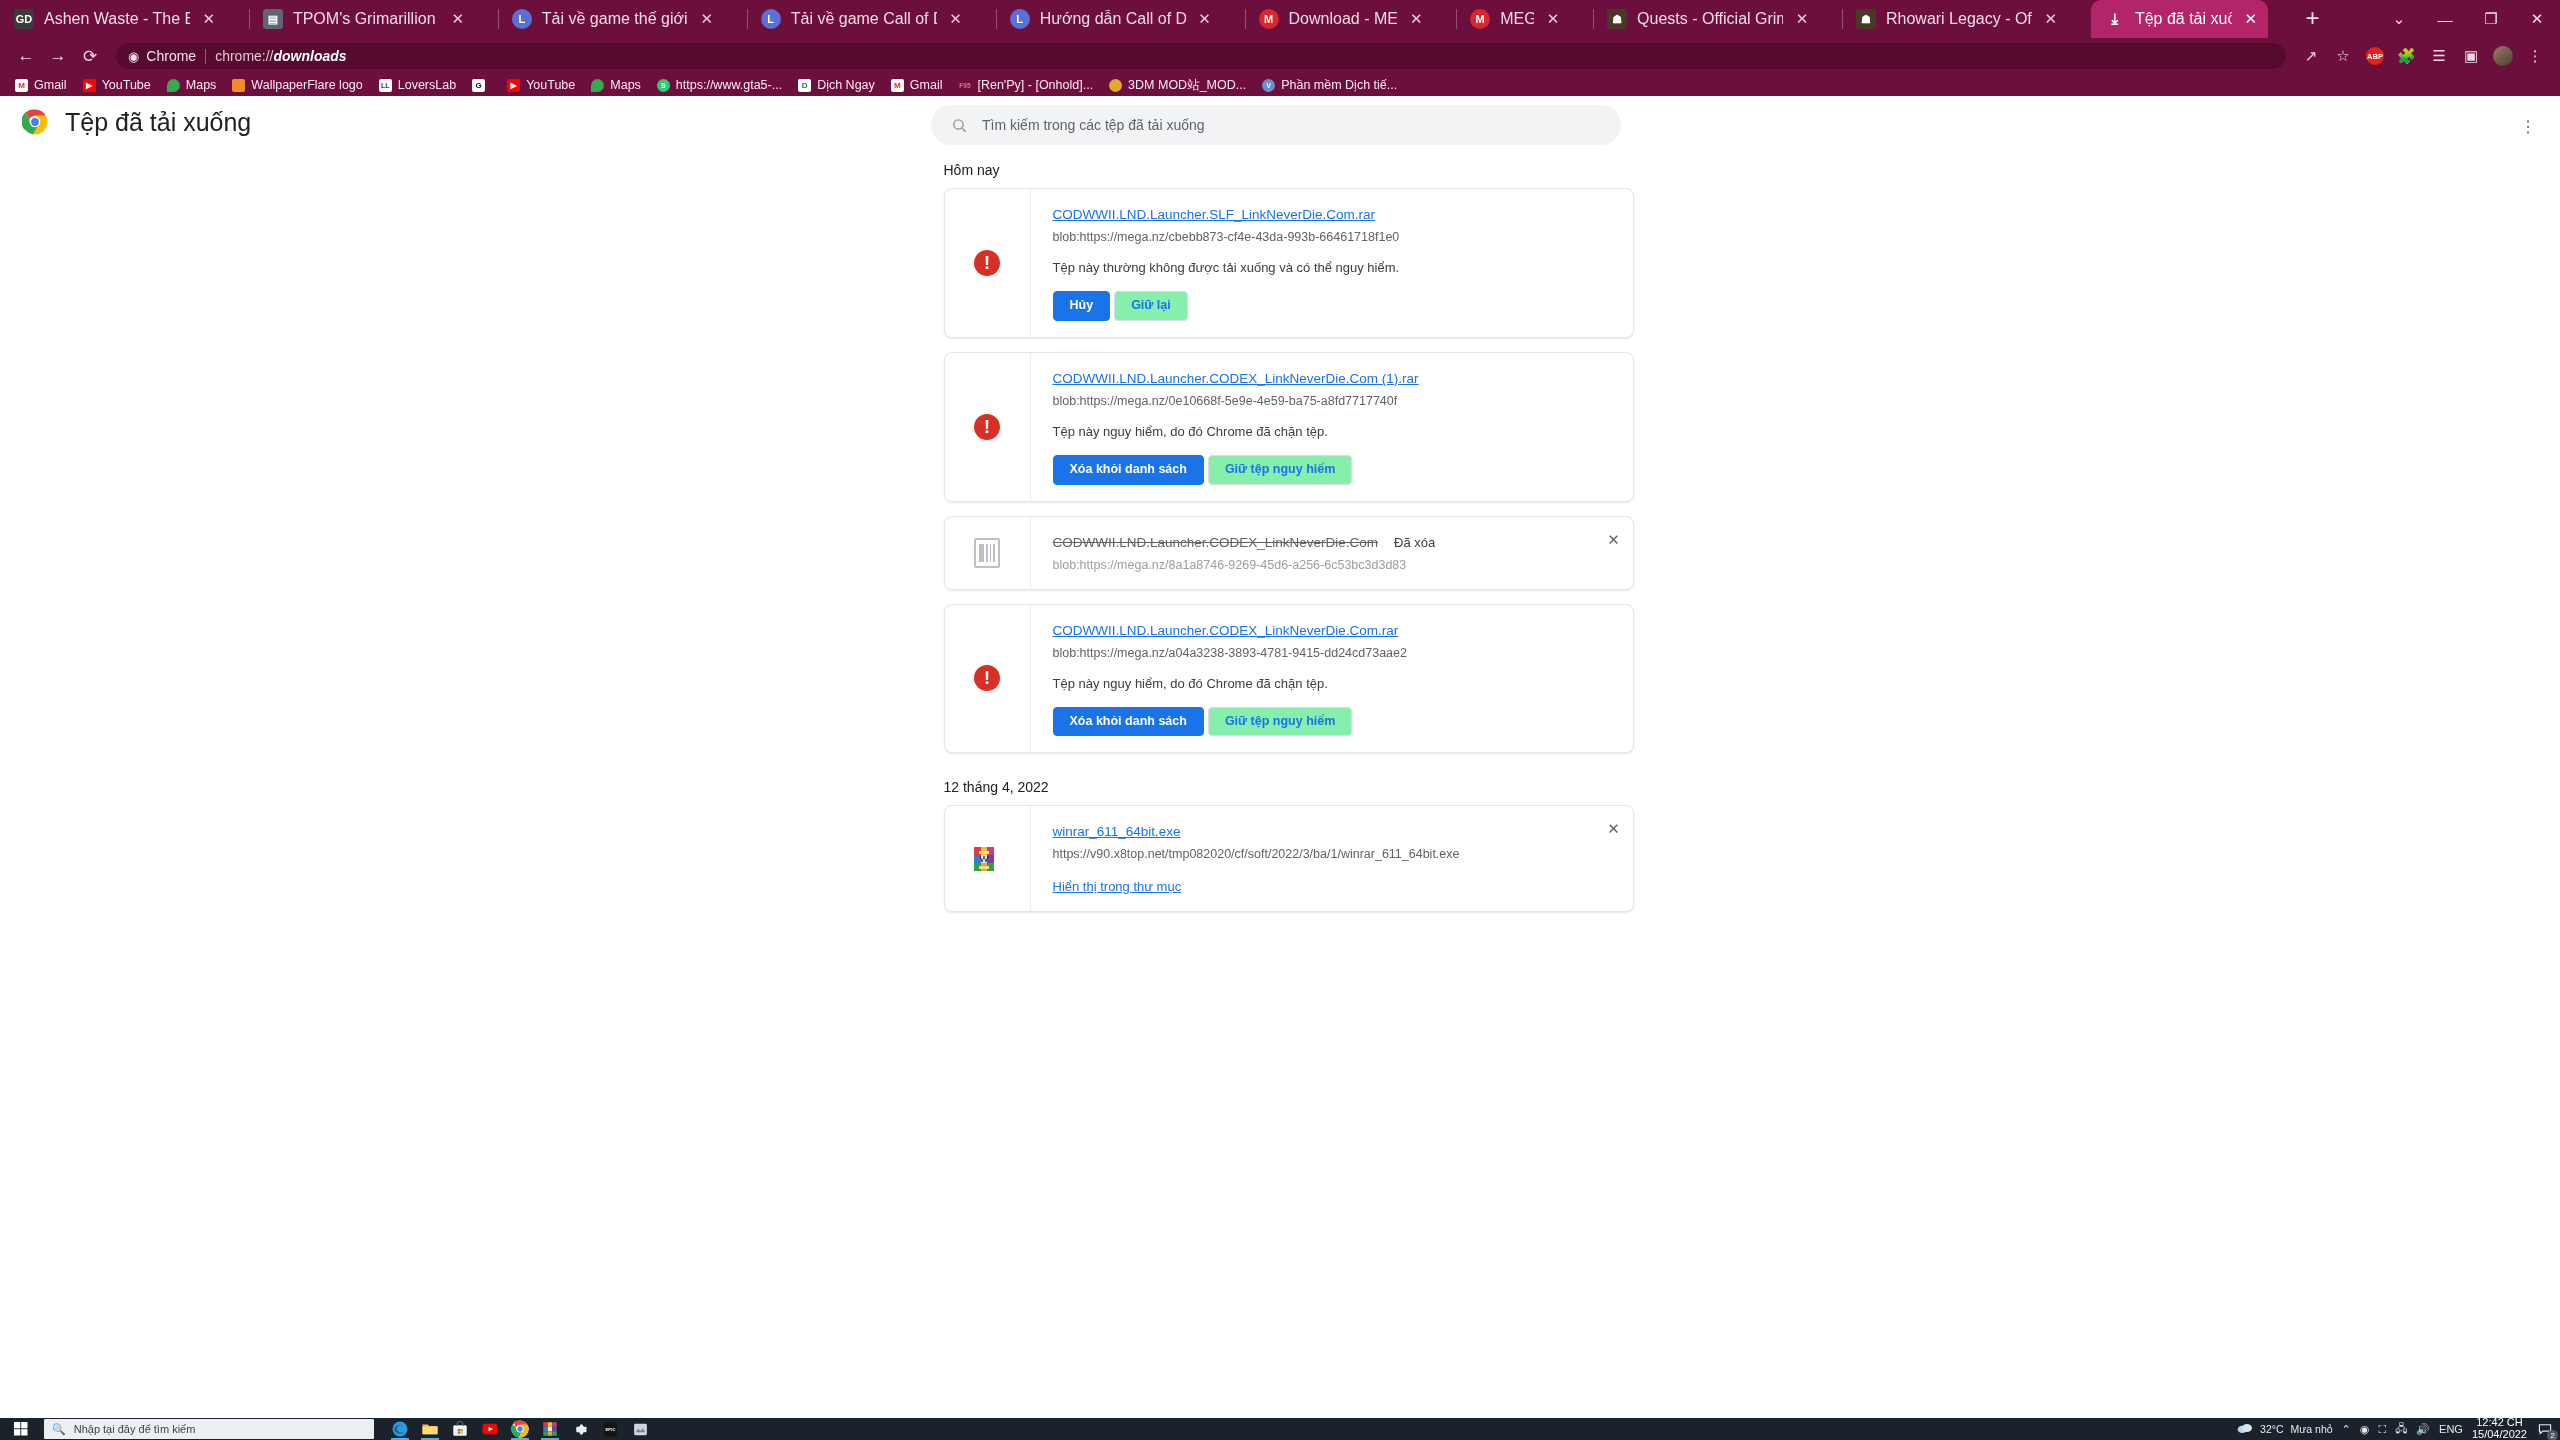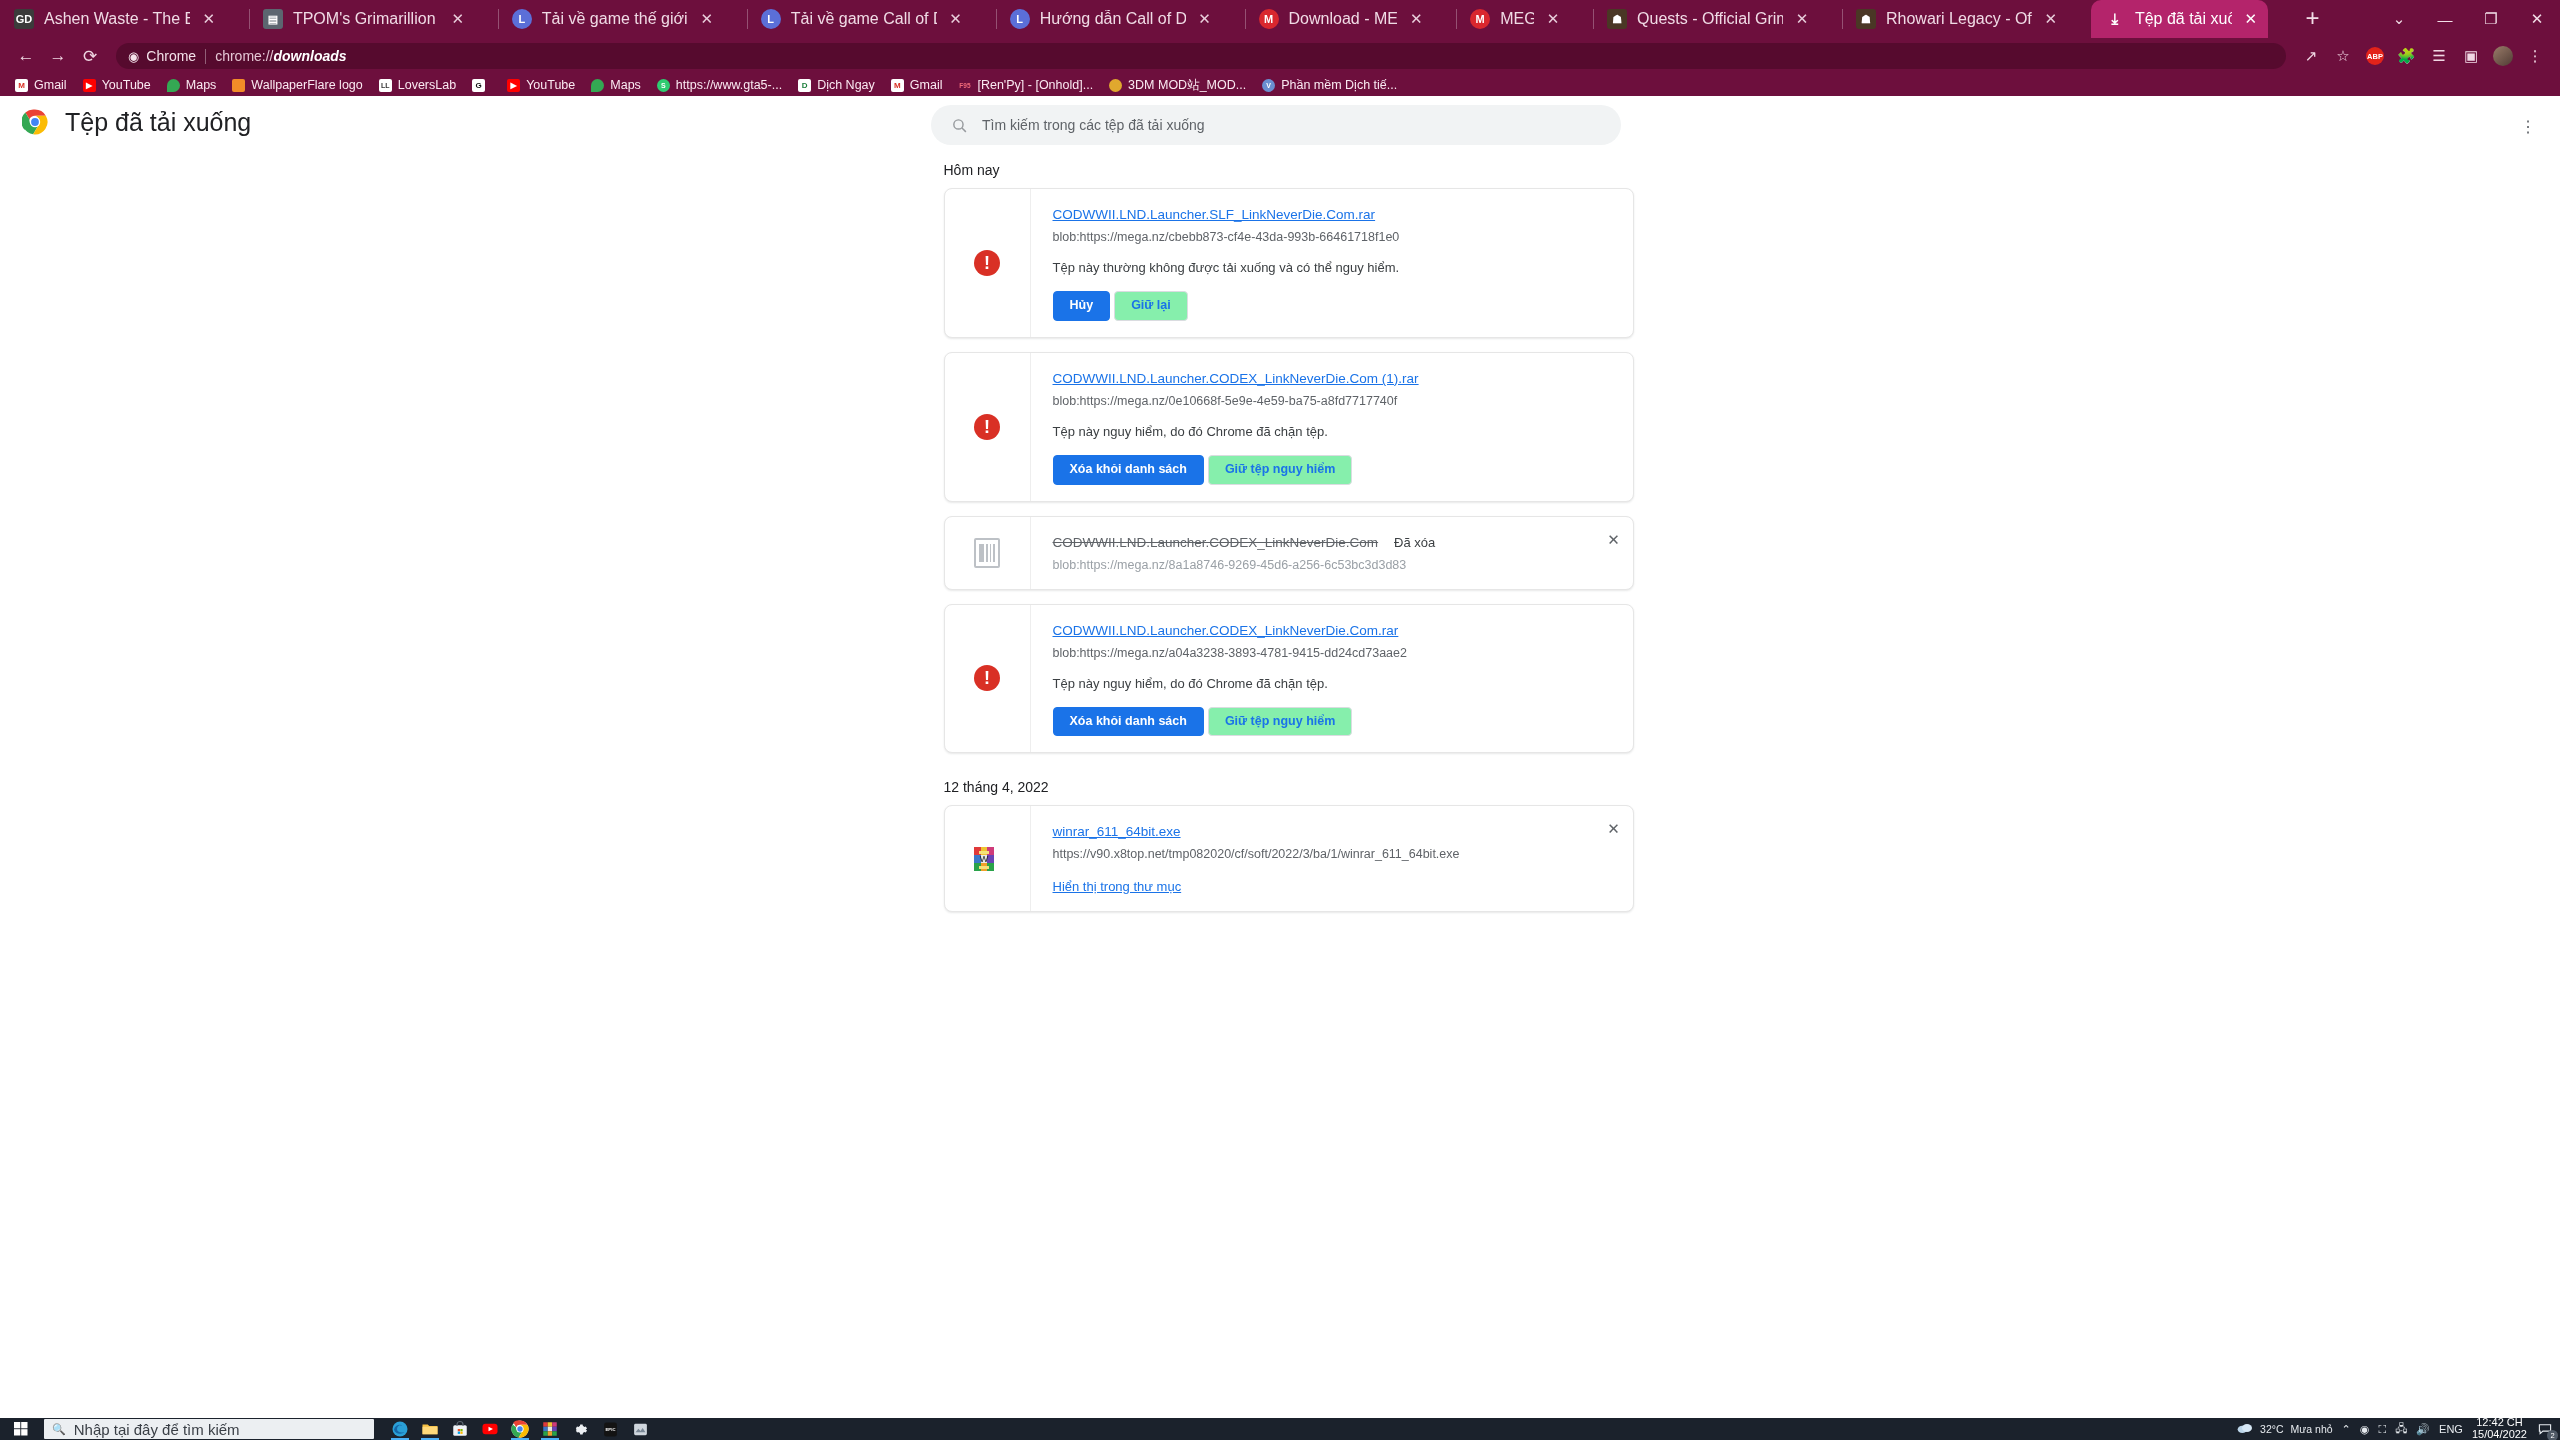--- a/index.html
+++ b/index.html
@@ -182,21 +182,21 @@
   #taskbar{
     position:absolute; left:0; top:1418px; width:2560px; height:22px;
     background:#1b222c; display:flex; align-items:center;
   }
   #start-button{ width:42px; height:22px; display:flex; align-items:center; justify-content:center; }
   #taskbar-search{
     width:330px; height:20px; background:#eceff2; border-radius:1px;
     display:flex; align-items:center; padding:0 8px; margin-left:2px;
   }
   #taskbar-search-icon{ margin-right:8px; color:#333; font-size:11px; }
-  #taskbar-search-text{ font-size:15px; color:#3a3f46; }
+  #taskbar-search-text{ font-size:11px; color:#3a3f46; }
   #taskbar-apps{ display:flex; align-items:center; margin-left:16px; gap:10px; }
   .tb-app{ width:20px; height:20px; display:flex; align-items:center; justify-content:center;
     position:relative; border-radius:2px; }
   .tb-app.running::after{
     content:""; position:absolute; left:1px; right:1px; bottom:-1px; height:2px; background:#4cb0f5;
   }
   #tray{ margin-left:auto; display:flex; align-items:center; gap:9px; padding-right:6px;
     color:#e7ebef; font-size:10.5px; }
   .tray-icon{ display:flex; align-items:center; justify-content:center; color:#e7ebef; font-size:11px; }
   #tray-clock{ text-align:center; line-height:1.08; font-size:11px; color:#ffffff; }

